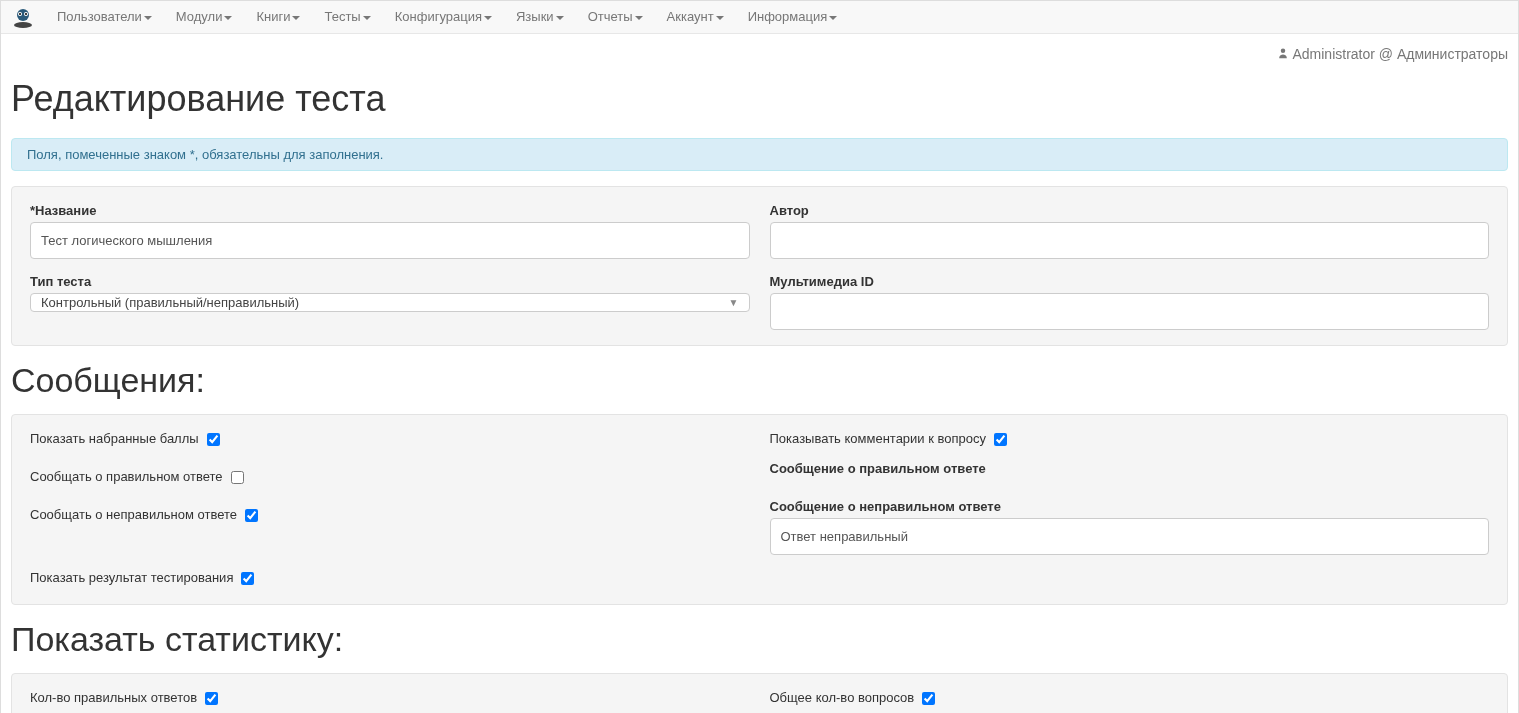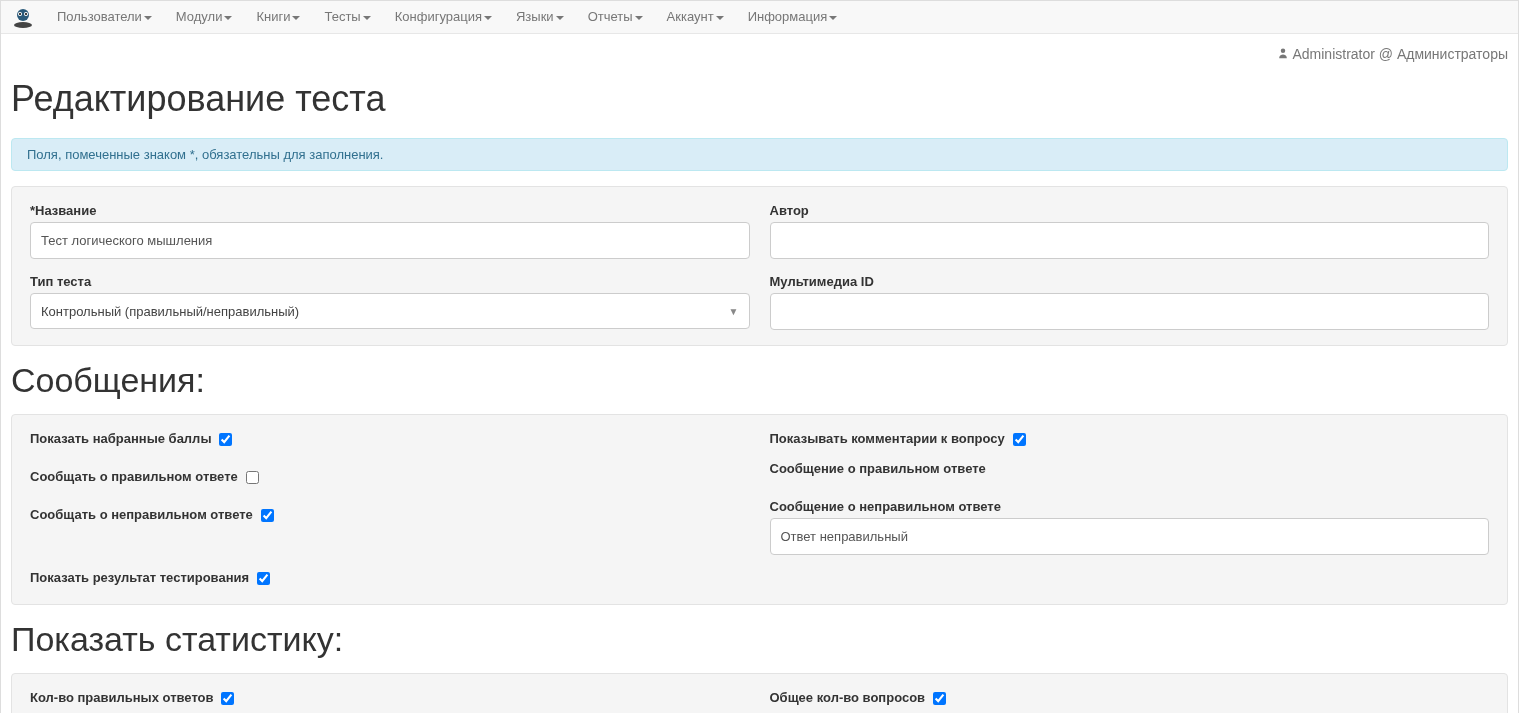--- a/index.html
+++ b/index.html
@@ -118,21 +118,21 @@
   color: #555;
   background: #fff;
   border: 1px solid #ccc;
   border-radius: 4px;
 }
 .select2 {
   display: flex;
   align-items: center;
   justify-content: space-between;
   width: 100%;
-  height: 36px;
+  height: 19px;
   padding: 4px 10px;
   font-size: 13px;
   color: #444;
   background: #fff;
   border: 1px solid #ccc;
   border-radius: 4px;
   cursor: pointer;
 }
 .select2-arrow {
   color: #888;
@@ -141,21 +141,21 @@
 h2.section-header {
   font-size: 34px;
   font-weight: 400;
   margin: 8px 0 14px 0;
   color: #333;
 }
 .checkbox-row {
   margin-bottom: 10px;
 }
 .checkbox-row label {
-  font-weight: 700;
+  font-weight: 400;
   font-size: 13px;
   margin-right: 4px;
 }
 input[type="checkbox"] {
   vertical-align: middle;
   margin: 0;
 }
 </style>
 </head>
 <body>

